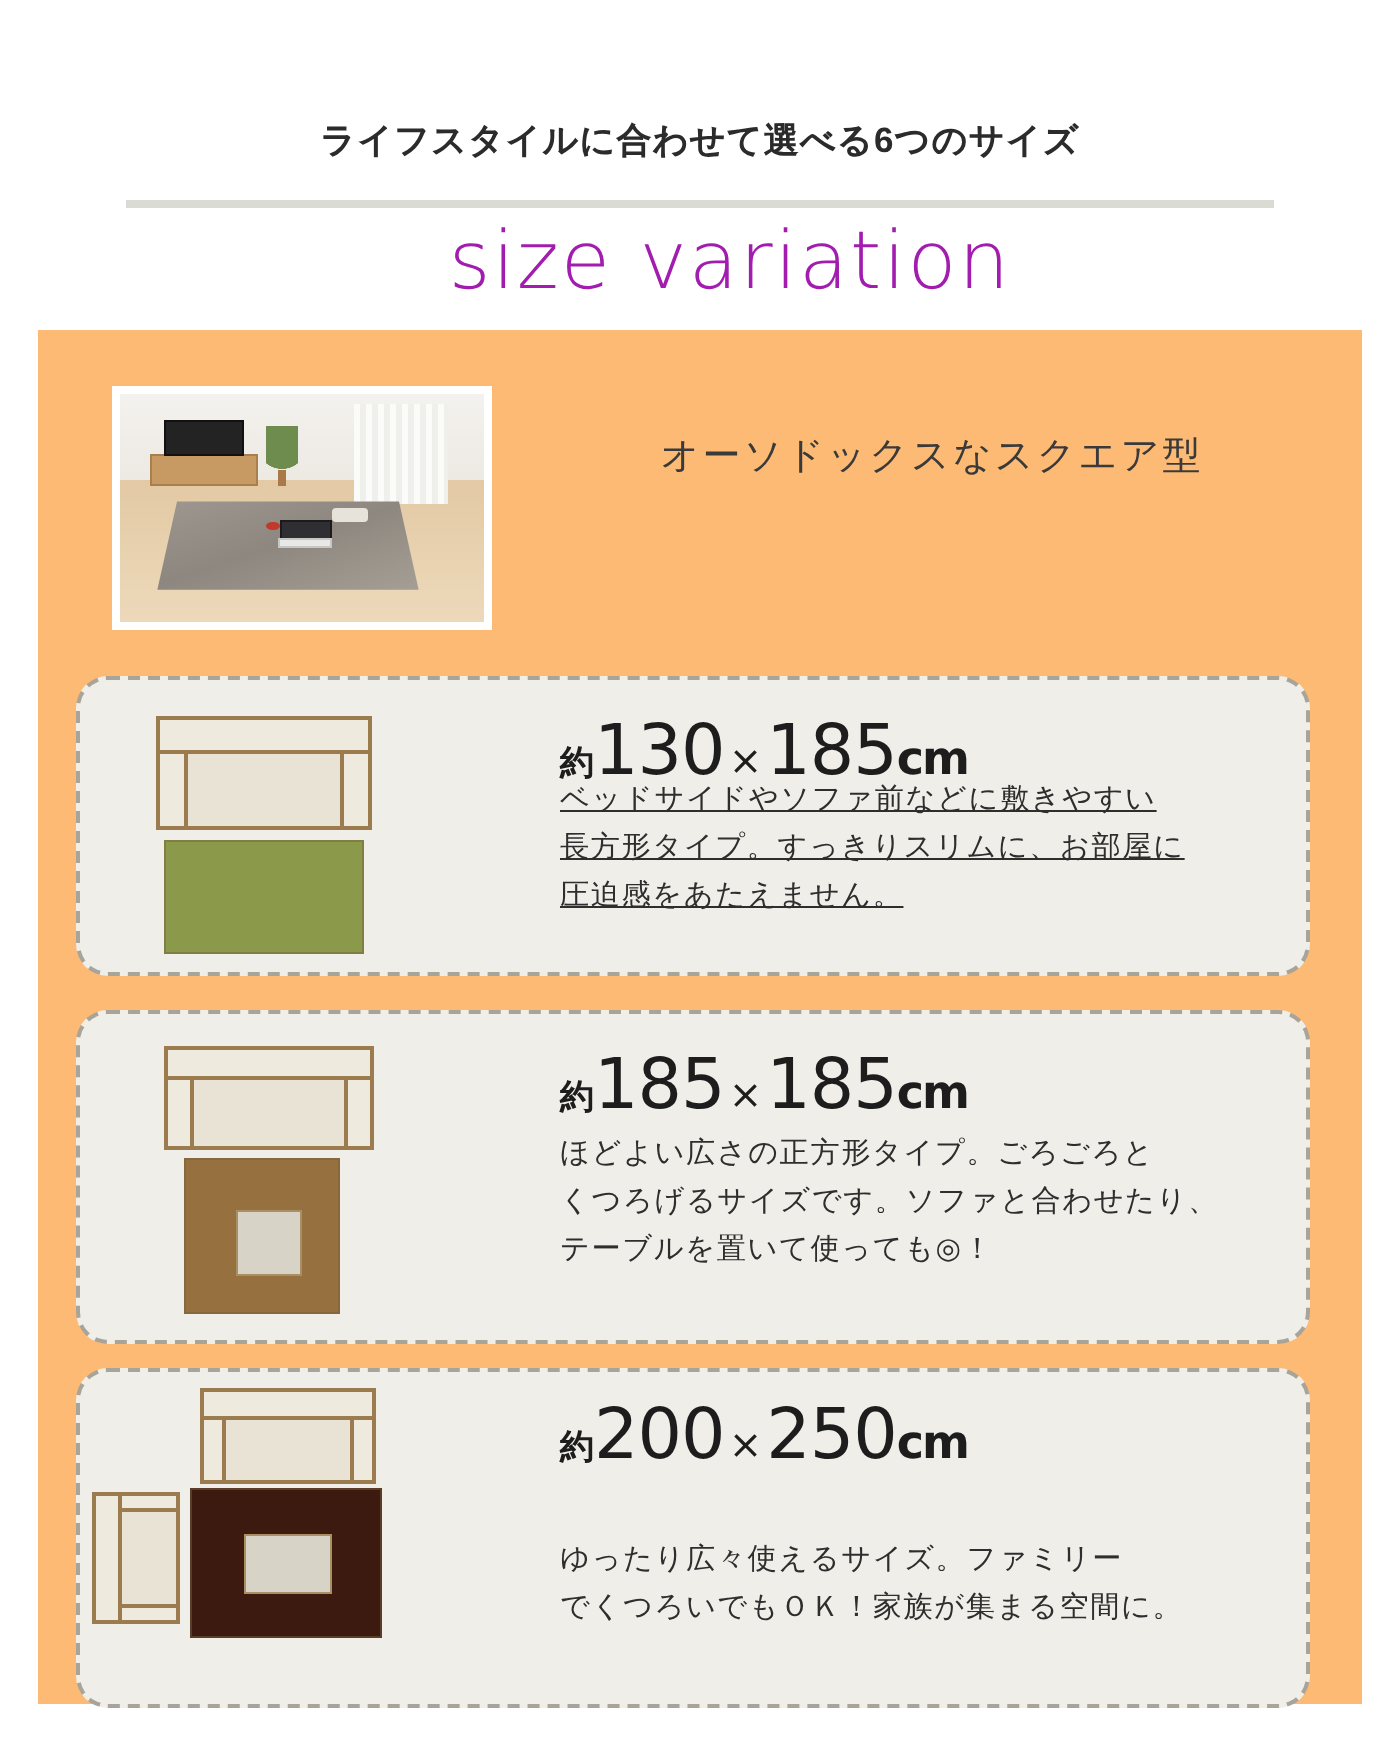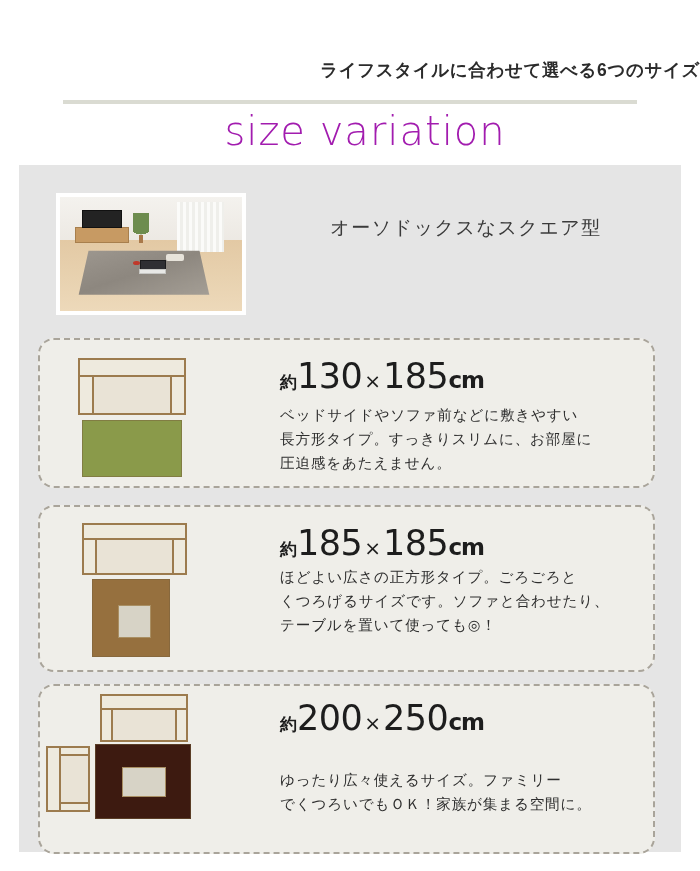--- a/index.html
+++ b/index.html
@@ -29,21 +29,21 @@
     top: 0;
     width: 700px;
     height: 165px;
     background: #ffffff;
   }
   .header-sub {
     position: absolute;
     left: 0;
     top: 58px;
     width: 700px;
-    text-align: right;
+    text-align: center;
     font-size: 17.5px;
     font-weight: 700;
     letter-spacing: 0.6px;
     color: #2b2b2b;
   }
   .header-rule {
     position: absolute;
     left: 63px;
     top: 100px;
     width: 574px;
@@ -64,21 +64,21 @@
     margin-left: 15px;
   }
 
   
   .panel {
     position: absolute;
     left: 19px;
     top: 165px;
     width: 662px;
     height: 687px;
-    background: #e5e5e5;
+    background: #fdba74;
   }
 
   
   .hero {
     position: absolute;
     left: 0;
     top: 0;
     width: 662px;
     height: 160px;
   }
@@ -167,21 +167,21 @@
     position: absolute;
     left: 10px;
     font-size: 14.6px;
     line-height: 1.66;
     letter-spacing: 0.8px;
     color: #2e2e2e;
     font-weight: 400;
   }
 
   #card-0 .dim { top: 16px; }
-  #card-0 .desc { top: 63px; }
+  #card-0 .desc { top: 48px; text-decoration: underline; }
   #card-1 .dim { top: 16px; }
   #card-1 .desc { top: 58px; }
   #card-2 .dim { top: 12px; }
   #card-2 .desc { top: 51px; }
 
   
   .sofa {
     position: absolute;
     background: #e9e3d6;
     border: 2px solid #9c7b4e;

